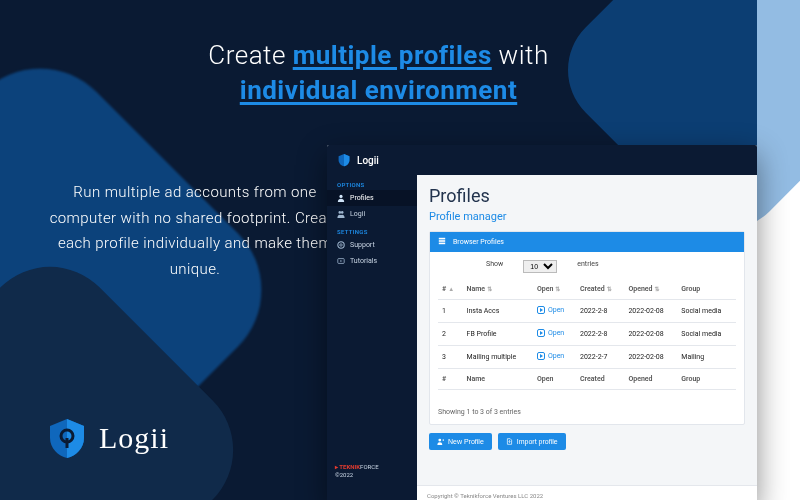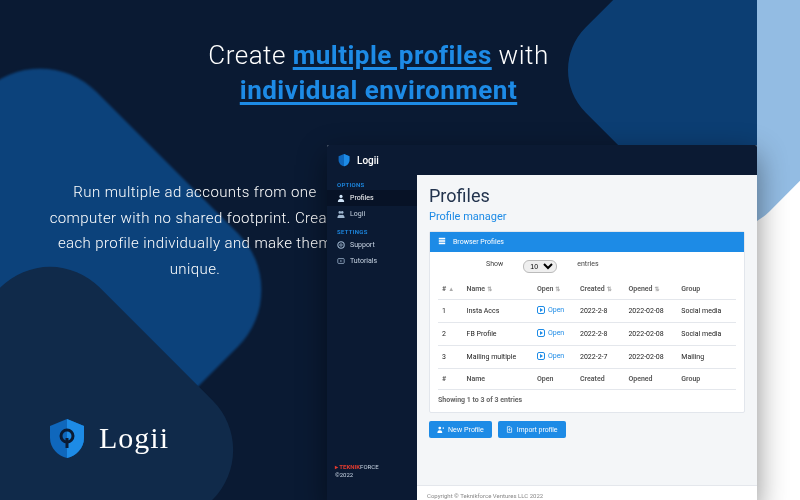--- a/index.html
+++ b/index.html
@@ -201,42 +201,42 @@
     margin-bottom: 6px;
     display: flex;
     align-items: flex-start;
     gap: 20px;
     margin-left: 48px;
   }
   .len-row select {
     font-size: 7px;
     padding: 1px 2px;
     border: 1px solid #bbb;
-    border-radius: 6px;
+    border-radius: 0;
   }
 
   table.grid {
     width: 100%;
     border-collapse: collapse;
     font-size: 7px;
   }
   table.grid th, table.grid td {
     text-align: left;
     padding: 6px 4px;
     border-bottom: 1px solid #e4e7ec;
     white-space: nowrap;
   }
   table.grid th { color: #555; font-weight: 600; }
   table.grid tfoot th { font-weight: 600; }
   .sort-ind { color:#aaa; font-size:6px; margin-left:2px; display:inline-block; line-height:6px; vertical-align:middle;}
   .open-link { color: #1d8be6; display:inline-flex; align-items:center; gap:3px; cursor:pointer; }
   .open-link .play { width:8px; height:8px; border:1px solid #1d8be6; border-radius:2px; display:inline-block; position:relative; }
   .open-link .play::after { content:""; position:absolute; left:2px; top:1px; border-left:3px solid #1d8be6; border-top:2px solid transparent; border-bottom:2px solid transparent; }
 
-  .table-info { font-size: 7px; color:#666; margin-top:6px;font-weight:bold; }
+  .table-info { font-size: 7px; color:#666; margin-top:18px; }
 
   .btn-row { display:flex; gap:6px; margin-top:8px; }
   .btn {
     background: #1d8be6;
     color: #fff;
     font-size: 7px;
     padding: 5px 8px;
     border-radius: 2px;
     display: inline-flex;
     align-items: center;

